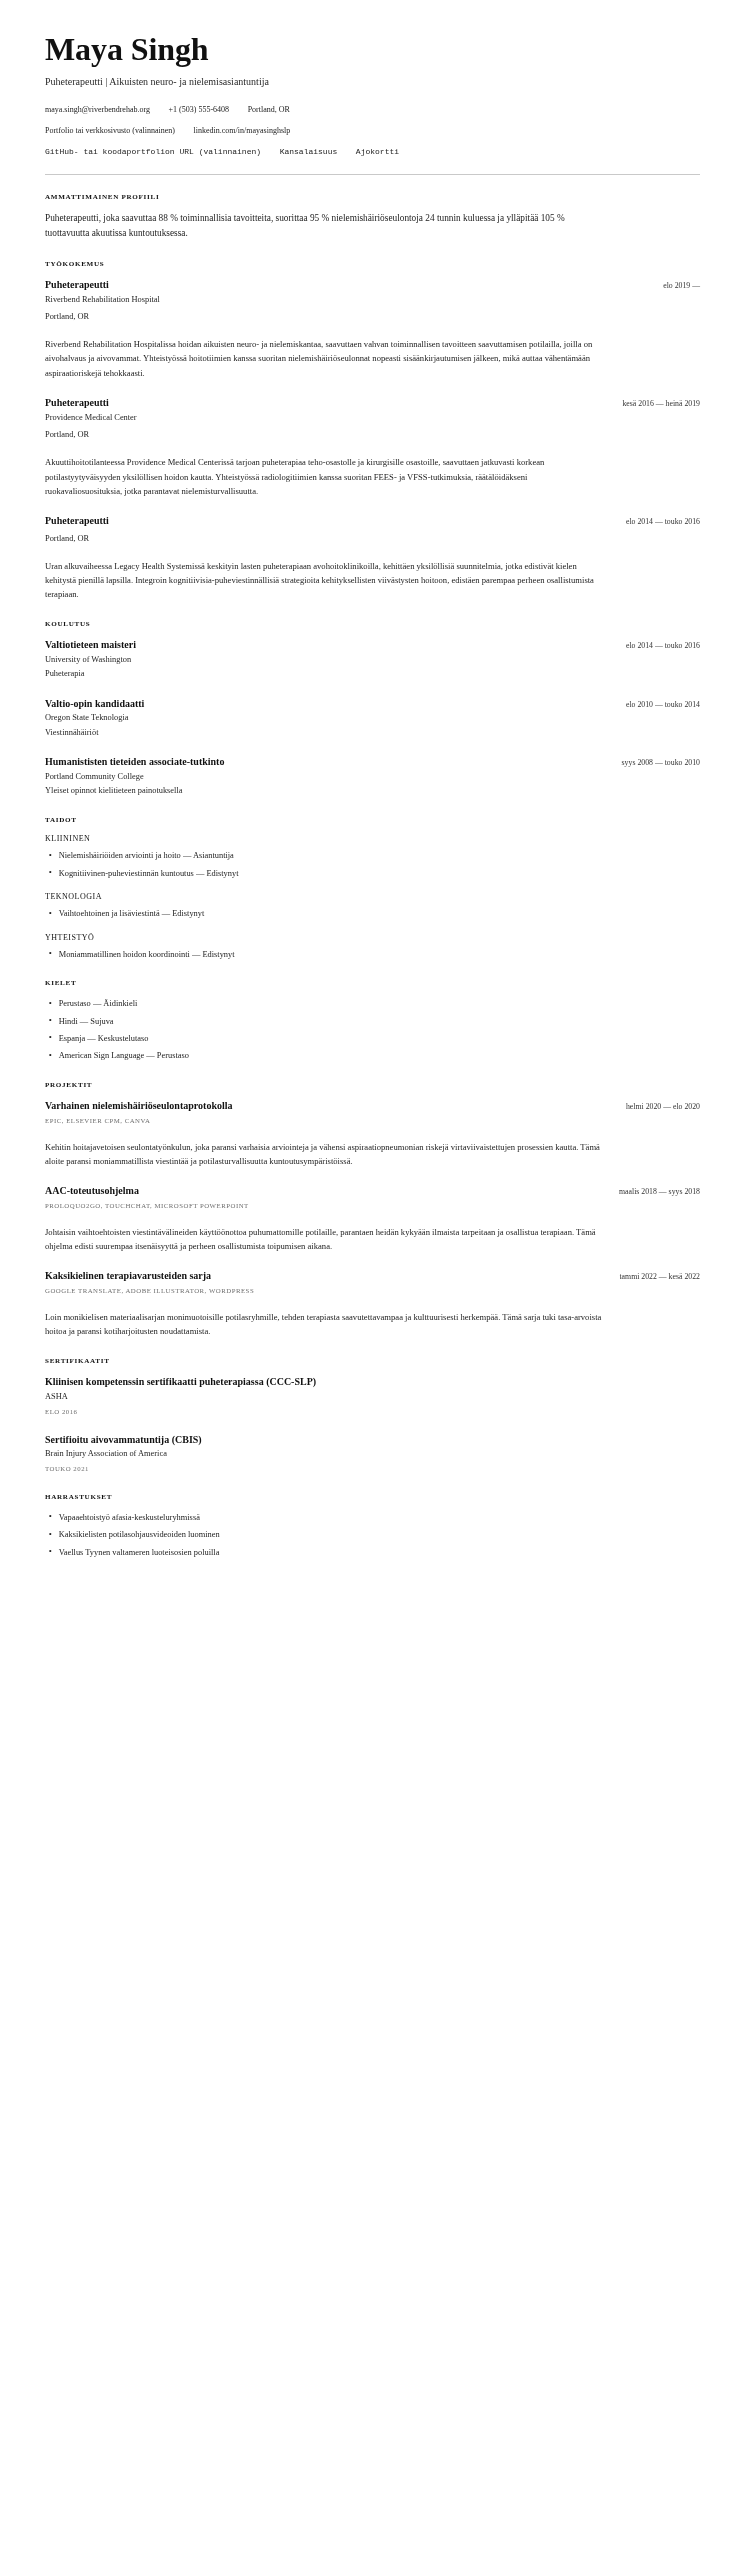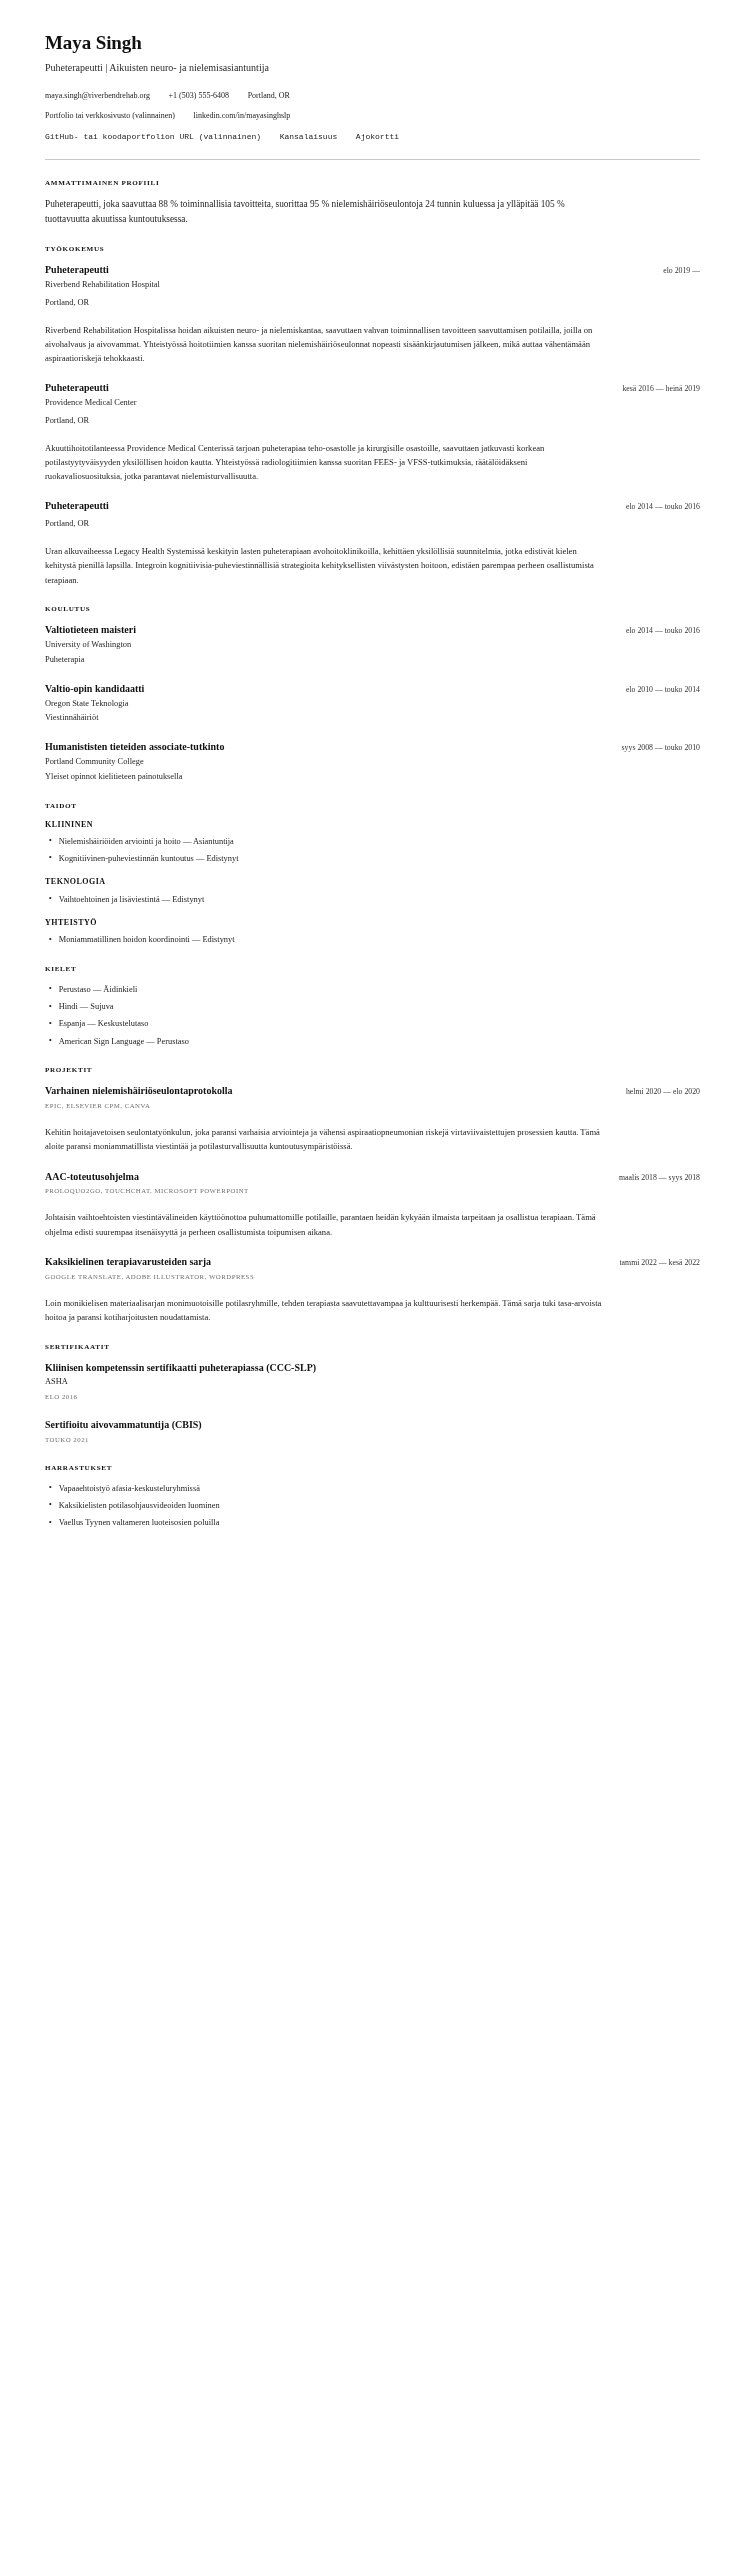--- a/index.html
+++ b/index.html
@@ -17,21 +17,21 @@
     width: 745px;
     min-height: 2576px;
     margin: 0 auto;
     background: #ffffff;
     box-sizing: border-box;
     padding: 32px 45px 25px 45px;
   }
 
   
   .hdr-name {
-    font-size: 19px;
+    font-size: 32px;
     font-weight: 700;
     letter-spacing: -0.1px;
     line-height: 1.12;
     margin: 0 0 7.4px 0;
     color: #111111;
   }
   .hdr-tagline {
     font-size: 10px;
     line-height: 1.4;
     color: #2a2a2a;
@@ -125,21 +125,21 @@
     color: #1c1c1c;
     margin: 13.7px 0 0 0;
     max-width: 559px;
   }
 
   
   .skill-group { margin-bottom: 12.4px; }
   .skill-group:last-child { margin-bottom: 0; }
   .skill-group-title {
     font-size: 8px;
-    font-weight: 700;
+    font-weight: 400;
     letter-spacing: 0.5px;
     text-transform: uppercase;
     color: #111111;
     margin: 0 0 6.2px 0;
   }
 
   ul.bullets {
     list-style: none;
     margin: 0;
     padding: 0;
@@ -331,20 +331,21 @@
     <h2 class="section-title">Sertifikaatit</h2>
 
     <div class="entry">
       <h3 class="entry-title">Kliinisen kompetenssin sertifikaatti puheterapiassa (CCC-SLP)</h3>
       <p class="entry-org">ASHA</p>
       <p class="entry-meta">ELO 2016</p>
     </div>
 
     <div class="entry">
       <h3 class="entry-title">Sertifioitu aivovammatuntija (CBIS)</h3>
+      <p class="entry-org">Brain Injury Association of America</p>
       <p class="entry-meta">TOUKO 2021</p>
     </div>
   </section>
 
   <section class="section">
     <h2 class="section-title">Harrastukset</h2>
     <ul class="bullets">
       <li>Vapaaehtoistyö afasia-keskusteluryhmissä</li>
       <li>Kaksikielisten potilasohjausvideoiden luominen</li>
       <li>Vaellus Tyynen valtameren luoteisosien poluilla</li>

